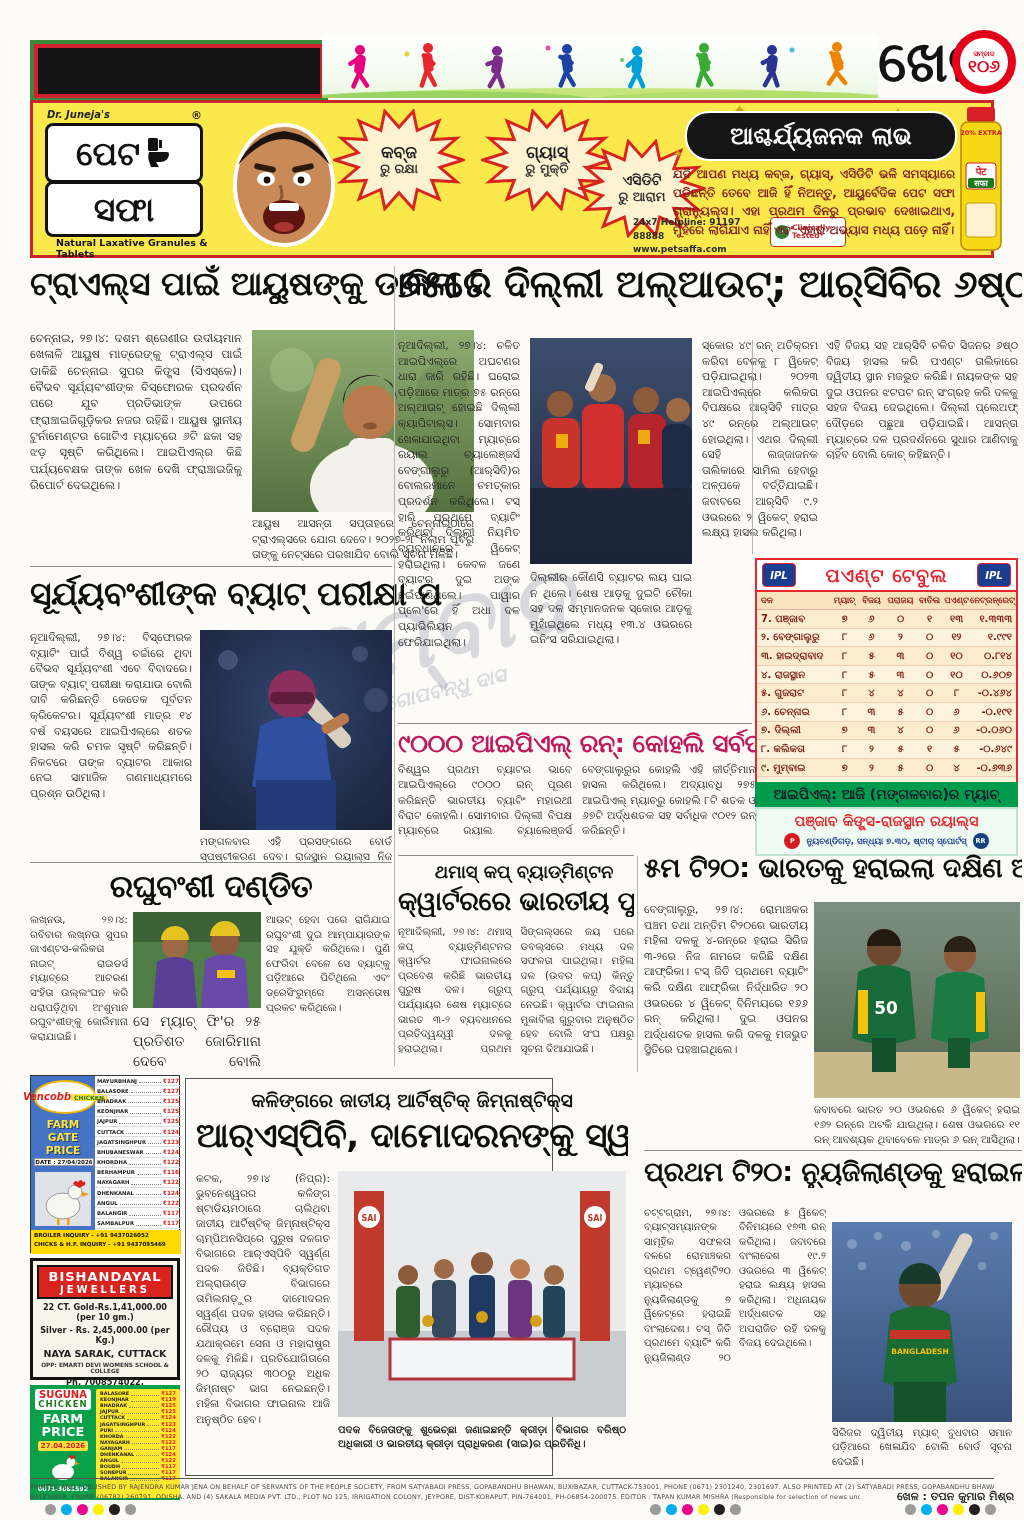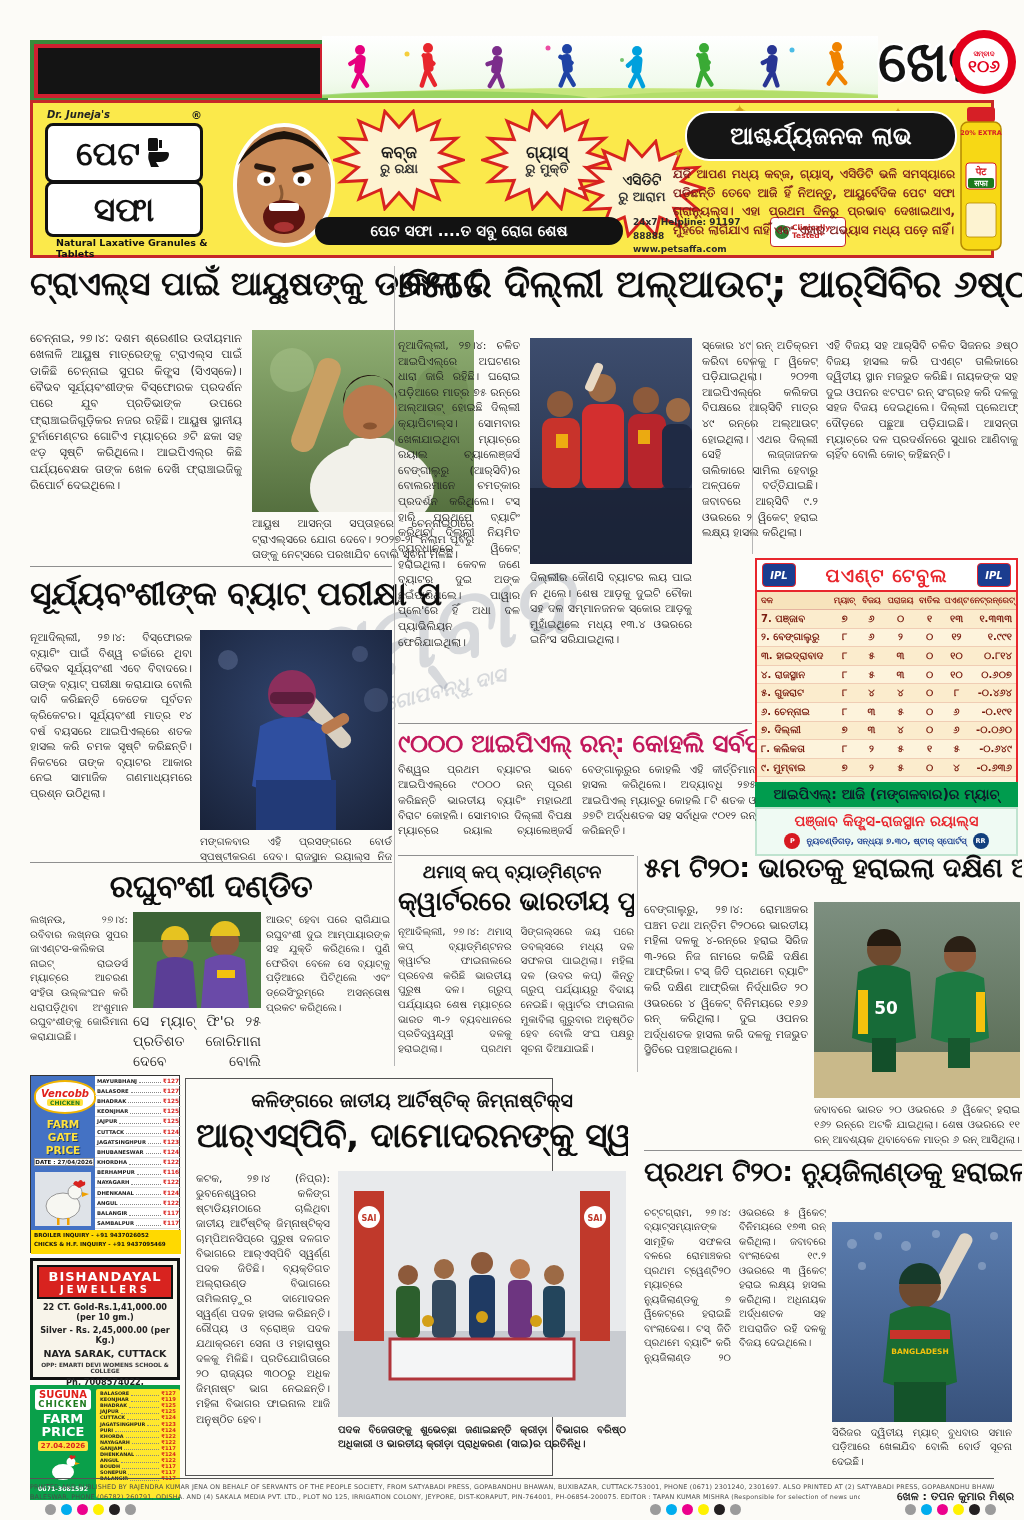--- a/index.html
+++ b/index.html
@@ -89,21 +89,21 @@
   .tlogo{width:16px;height:16px;border-radius:50%;color:#fff;font-size:6.5px;font-weight:800;display:flex;align-items:center;justify-content:center;}
   .tlogo.t1{background:#d71920;}
   .tlogo.t2{background:#123f7d;}
 
   
   .gym-box{border:1.5px solid #555;box-sizing:border-box;background:#fcfbf7;}
 
   
   .venc{border:1.5px solid #333;background:#fff;box-sizing:border-box;}
   .venc-strip{background:#4472c4;}
-  .venc-logo{background:#fff;border-radius:50%/45%;border:2px solid #f0b400;display:flex;flex-direction:column;align-items:center;justify-content:center;}
+  .venc-logo{background:#fff;border-radius:50%/45%;border:2px solid #f0b400;display:flex;flex-direction:row;align-items:center;justify-content:center;}
   .venc-logo .b{color:#e0201b;font-weight:800;font-style:italic;font-size:10px;line-height:1;}
   .venc-logo .c{color:#1c7a1c;font-weight:800;font-size:6px;background:#ffe23e;padding:0 3px;border-radius:2px;}
   .venc-farm{color:#ffe23e;font-weight:800;font-size:10.5px;text-align:center;line-height:1.25;text-shadow:1px 1px 0 #1c3c78;}
   .venc-date{background:#fff;border:1px solid #999;font-size:5.6px;font-weight:800;color:#111;text-align:center;}
   .price-row{display:flex;align-items:center;border-bottom:1px solid #ddd;padding:0 2px;}
   .price-row .n{font-size:5.3px;font-weight:800;color:#222;}
   .price-row .dots{flex:1;border-bottom:1px dotted #888;margin:0 2px;height:4px;}
   .price-row .v{font-size:5.8px;font-weight:800;color:#d8231f;}
   .venc-inq{background:#ffd900;font-size:5.6px;font-weight:800;color:#111;line-height:1.55;padding:1px 3px;}
   .jw{border:3px solid #111;background:#f8f4ea;box-sizing:border-box;padding:4px;}
@@ -272,21 +272,20 @@
       <span class="t2">ରୁ ମୁକ୍ତି</span>
     </div>
     <div class="abs burst" style="left:545px;top:36px;width:128px;height:100px;">
       <svg viewBox="0 0 132 102">
           <polygon class="burst-poly" fill="#fdf3d1" stroke="#d8231f" stroke-width="3" points="130.0,51.0 106.9,58.3 123.7,72.7 98.8,71.4 105.9,90.0 84.2,80.5 80.2,99.7 66.0,83.8 51.8,99.7 47.8,80.5 26.1,90.0 33.2,71.4 8.3,72.7 25.1,58.3 2.0,51.0 25.1,43.7 8.3,29.3 33.2,30.6 26.1,12.0 47.8,21.5 51.8,2.3 66.0,18.2 80.2,2.3 84.2,21.5 105.9,12.0 98.8,30.6 123.7,29.3 106.9,43.7"></polygon>
         </svg>
       <span class="t1" style="font-size:14px;">ଏସିଡିଟି</span>
       <span class="t2">ରୁ ଆରାମ</span>
     </div>
 
-    <div class="abs slogan-pill" style="left:282px;top:114px;width:308px;height:28px;">ପେଟ ସଫା ....ତ ସବୁ ରୋଗ ଶେଷ</div>
     <div class="abs helpline" style="left:600px;top:113px;width:132px;">
       <div>24x7 Helpline: 91197 88888</div>
       <div>www.petsaffa.com</div>
     </div>
     <div class="abs clin" style="left:737px;top:114px;width:76px;height:30px;">
       <span class="tick">✓</span>
       <span class="ct"><span>Clinically</span><br>
       <span>Tested*</span></span>
     </div>
 
@@ -511,21 +510,21 @@
       <rect x="120" y="88" width="30" height="11" rx="5" fill="#b97a4e" transform="rotate(-30 135 93)"></rect>
     </svg>
   </div>
   <div class="abs body-txt" style="left:200px;top:834px;width:192px;height:30px;font-size:10.5px;">ମଙ୍ଗଳବାର ଏହି ପ୍ରସଙ୍ଗରେ ବୋର୍ଡ ସ୍ପଷ୍ଟୀକରଣ ଦେବ। ରାଜସ୍ଥାନ ରୟାଲ୍ସ ନିଜ ଖେଳାଳିଙ୍କ ପକ୍ଷରେ ଛିଡ଼ା ହୋଇଛି।</div>
 
   <div class="abs hline" style="left:398px;top:723px;width:354px;"></div>
   <div class="abs hl h-kohli" style="left:398px;top:729px;width:358px;">୯୦୦୦ ଆଇପିଏଲ୍ ରନ୍: କୋହଲି ସର୍ବପ୍ରଥମ</div>
   <div class="abs body-txt" style="left:398px;top:762px;width:358px;height:90px;columns:2;column-gap:10px;font-size:10.8px;">ବିଶ୍ୱର ପ୍ରଥମ ବ୍ୟାଟର ଭାବେ ଆଇପିଏଲ୍‌ରେ ୯୦୦୦ ରନ୍ ପୂରଣ କରିଛନ୍ତି ଭାରତୀୟ ବ୍ୟାଟିଂ ମହାରଥୀ ବିରାଟ କୋହଲି। ସୋମବାର ଦିଲ୍ଲୀ ବିପକ୍ଷ ମ୍ୟାଚ୍‌ରେ ରୟାଲ ଚ୍ୟାଲେଞ୍ଜର୍ସ ବେଙ୍ଗାଲୁରୁର କୋହଲି ଏହି କୀର୍ତ୍ତିମାନ ହାସଲ କରିଥିଲେ। ଅଦ୍ୟାବଧି ୨୭୫ ଆଇପିଏଲ୍ ମ୍ୟାଚ୍‌ରୁ କୋହଲି ୮ଟି ଶତକ ଓ ୬୭ଟି ଅର୍ଦ୍ଧଶତକ ସହ ସର୍ବାଧିକ ୯୦୧୨ ରନ୍ କରିଛନ୍ତି।</div>
 
   <div class="abs hline" style="left:398px;top:855px;width:236px;"></div>
-  <div class="abs kicker" style="left:394px;top:861px;width:236px;font-size:18px;">ଥମାସ୍ କପ୍ ବ୍ୟାଡ୍‌ମିଣ୍ଟନ</div>
+  <div class="abs kicker" style="left:406px;top:861px;width:236px;font-size:18px;">ଥମାସ୍ କପ୍ ବ୍ୟାଡ୍‌ମିଣ୍ଟନ</div>
   <div class="abs hl h-thomas" style="left:398px;top:886px;width:236px;">କ୍ୱାର୍ଟରରେ ଭାରତୀୟ ପୁରୁଷ</div>
   <div class="abs body-txt" style="left:398px;top:924px;width:236px;height:148px;columns:2;column-gap:9px;font-size:10.3px;">ନୂଆଦିଲ୍ଲୀ, ୨୭।୪: ଥମାସ୍ କପ୍ ବ୍ୟାଡ୍‌ମିଣ୍ଟନର କ୍ୱାର୍ଟର ଫାଇନାଲରେ ପ୍ରବେଶ କରିଛି ଭାରତୀୟ ପୁରୁଷ ଦଳ। ଗ୍ରୁପ୍ ପର୍ଯ୍ୟାୟର ଶେଷ ମ୍ୟାଚ୍‌ରେ ଭାରତ ୩-୨ ବ୍ୟବଧାନରେ ପ୍ରତିଦ୍ୱନ୍ଦ୍ୱୀ ଦଳକୁ ହରାଇଥିଲା। ପ୍ରଥମ ସିଙ୍ଗଲ୍ସରେ ଜୟ ପରେ ଡବଲ୍ସରେ ମଧ୍ୟ ଦଳ ସଫଳତା ପାଇଥିଲା। ମହିଳା ଦଳ (ଉବର କପ୍) କିନ୍ତୁ ଗ୍ରୁପ୍ ପର୍ଯ୍ୟାୟରୁ ବିଦାୟ ନେଇଛି। କ୍ୱାର୍ଟର ଫାଇନାଲ ମୁକାବିଲା ଗୁରୁବାର ଅନୁଷ୍ଠିତ ହେବ ବୋଲି ସଂଘ ପକ୍ଷରୁ ସୂଚନା ଦିଆଯାଇଛି।</div>
 
   <div class="abs vline" style="left:637px;top:856px;height:216px;"></div>
   <div class="abs hl h-sa" style="left:644px;top:852px;width:378px;">୫ମ ଟି୨୦: ଭାରତକୁ ହରାଇଲା ଦକ୍ଷିଣ ଆଫ୍ରିକା</div>
   <div class="abs body-txt" style="left:644px;top:902px;width:164px;height:262px;font-size:11px;">ବେଙ୍ଗାଲୁରୁ, ୨୭।୪: ରୋମାଞ୍ଚକର ପଞ୍ଚମ ତଥା ଅନ୍ତିମ ଟି୨୦ରେ ଭାରତୀୟ ମହିଳା ଦଳକୁ ୪-ରନ୍‌ରେ ହରାଇ ସିରିଜ ୩-୨ରେ ନିଜ ନାମରେ କରିଛି ଦକ୍ଷିଣ ଆଫ୍ରିକା। ଟସ୍ ଜିତି ପ୍ରଥମେ ବ୍ୟାଟିଂ କରି ଦକ୍ଷିଣ ଆଫ୍ରିକା ନିର୍ଦ୍ଧାରିତ ୨୦ ଓଭରରେ ୪ ୱିକେଟ୍ ବିନିମୟରେ ୧୬୬ ରନ୍ କରିଥିଲା। ଦୁଇ ଓପନର ଅର୍ଦ୍ଧଶତକ ହାସଲ କରି ଦଳକୁ ମଜଭୁତ ସ୍ଥିତିରେ ପହଞ୍ଚାଇଥିଲେ।</div>
   <div class="abs photo" style="left:814px;top:902px;width:206px;height:196px;">
     <svg width="206" height="196" viewBox="0 0 206 196">
       <defs>
           <linearGradient id="g4" x1="0" y1="0" x2="0" y2="1">

